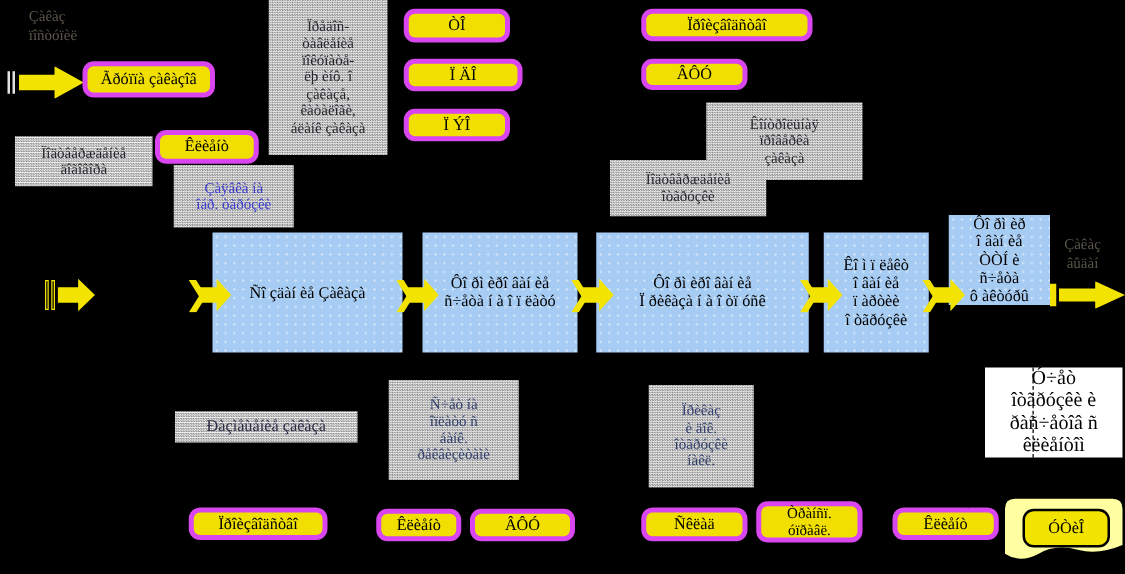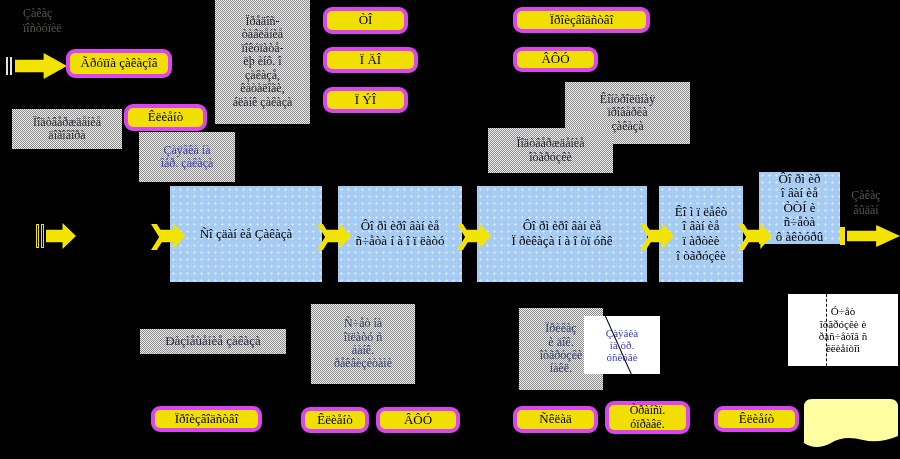--- a/index.html
+++ b/index.html
@@ -3,21 +3,21 @@
 <meta charset="utf-8">
 <style>
   *{box-sizing:border-box;margin:0;padding:0}
   body{background:#000}
   .stage{position:relative;width:900px;height:459px;background:#000;font-family:"Liberation Serif",serif;overflow:hidden}
   .abs{position:absolute}
   .bx{position:absolute;display:flex;flex-direction:column;align-items:center;justify-content:center;text-align:center;line-height:1.12}
   .yellow{background:#f0df00;border:4px solid #d946ef;border-radius:9px;font-size:13px;color:#000}
   .gray{background-image:conic-gradient(#8d8d8d 25%,#ededed 0 50%,#8d8d8d 0 75%,#ededed 0);background-size:2px 2px;font-size:12px;color:#26262e}
   .blue{background-color:#a6ccf3;background-image:radial-gradient(#d2e4f9 1px,rgba(0,0,0,0) 1.1px);background-size:7px 7px;font-size:13px;color:#000}
-  .white{background:#fff;font-size:11px;color:#000}
+  .white{background:#fff;font-size:16px;color:#000}
   .navytext{color:#33406e}
   .bluetext{color:#3b3bd0}
   .ln{display:block}
   .chev{position:absolute;background:#f2e300;clip-path:polygon(0 0,42% 0,100% 50%,42% 100%,0 100%,58% 50%)}
   .barrow{position:absolute;background:#f2e300;clip-path:polygon(0 26%,55% 26%,55% 0,100% 50%,55% 100%,55% 74%,0 74%)}
   .vline{position:absolute;width:0;border-left:1px solid #000}
   .dash{border-left-style:dashed}
   .note{position:absolute;font-size:12px;color:#5a564a;line-height:1.25}
 </style>
 </head>
@@ -61,21 +61,21 @@
       <span class="ln">Ïîäòâåðæäåíèå</span>
       <span class="ln">îòãðóçêè</span>
     </div>
 
   <div class="bx gray" style="left:12px;top:109px;width:110px;height:40px">
       <span class="ln">Ïîäòâåðæäåíèå</span>
       <span class="ln">äîãîâîðà</span>
     </div>
   <div class="bx gray bluetext" style="left:139px;top:132px;width:96px;height:50px;z-index:1">
       <span class="ln">Çàÿâêà íà</span>
-      <span class="ln">îáð. çàêàçà</span>
+      <span class="ln">îáð. òãðóçêè</span>
     </div>
   <div class="bx yellow" style="left:124px;top:104px;width:83px;height:27px;z-index:3">Êëèåíò</div>
 
   <div class="bx blue" style="left:170px;top:186px;width:152px;height:96px">
       <span class="ln">Ñî çäàí èå Çàêàçà</span>
     </div>
   <div class="bx blue" style="left:338px;top:186px;width:124px;height:96px">
       <span class="ln">Ôî ðì èðî âàí èå</span>
       <span class="ln">ñ÷åòà í à î ï ëàòó</span>
     </div>
@@ -126,25 +126,20 @@
       <span class="ln">áàíê.</span>
       <span class="ln">ðåêâèçèòàìè</span>
     </div>
   <div class="bx gray navytext" style="left:519px;top:308px;width:84px;height:82px">
       <span class="ln">Ïðèêàç</span>
       <span class="ln">è äîê.</span>
       <span class="ln">îòãðóçêè</span>
       <span class="ln">íàêë.</span>
     </div>
 
-  <div class="bx white bluetext" style="left:584px;top:316px;width:76px;height:58px;z-index:2">
-      <span class="ln">Çàÿâêà</span>
-      <span class="ln">íà òð.</span>
-      <span class="ln">óñëóãè</span>
-    </div>
   <div class="abs" style="left:603px;top:312px;width:1px;height:72px;background:#000;transform:rotate(-24deg);transform-origin:top left;z-index:3"></div>
 
   <div class="bx white" style="left:788px;top:294px;width:110px;height:72px;z-index:1">
       <span class="ln">Ó÷åò</span>
       <span class="ln">îòãðóçêè è</span>
       <span class="ln">ðàñ÷åòîâ ñ</span>
       <span class="ln">êëèåíòîì</span>
     </div>
   <div class="vline" style="left:774px;top:292px;height:114px;z-index:4"></div>
   <div class="vline dash" style="left:826px;top:284px;height:112px;z-index:4"></div>
@@ -155,14 +150,15 @@
   <div class="bx yellow" style="left:513px;top:406px;width:85px;height:27px">Ñêëàä</div>
   <div class="bx yellow" style="left:605px;top:401px;width:85px;height:33px;font-size:12px">
       <span class="ln">Òðàíñï.</span>
       <span class="ln">óïðàâë.</span>
     </div>
   <div class="bx yellow" style="left:714px;top:406px;width:85px;height:26px">Êëèåíò</div>
 
   <svg class="abs" style="left:803px;top:398px" width="96" height="58" viewBox="0 0 96 58">
     <path d="M9 1 H87 Q95 1 95 9 V38 Q76 46 60 42 Q41 37 28 45 Q13 53 1 45 V9 Q1 1 9 1 Z" fill="#ffffa2"></path>
   </svg>
+  <div class="bx" style="left:818px;top:407px;width:70px;height:31px;background:#f2e300;border:2px solid #000;border-radius:9px;font-size:13px">ÓÒèÎ</div>
 
 </div>
 
 </body></html>

